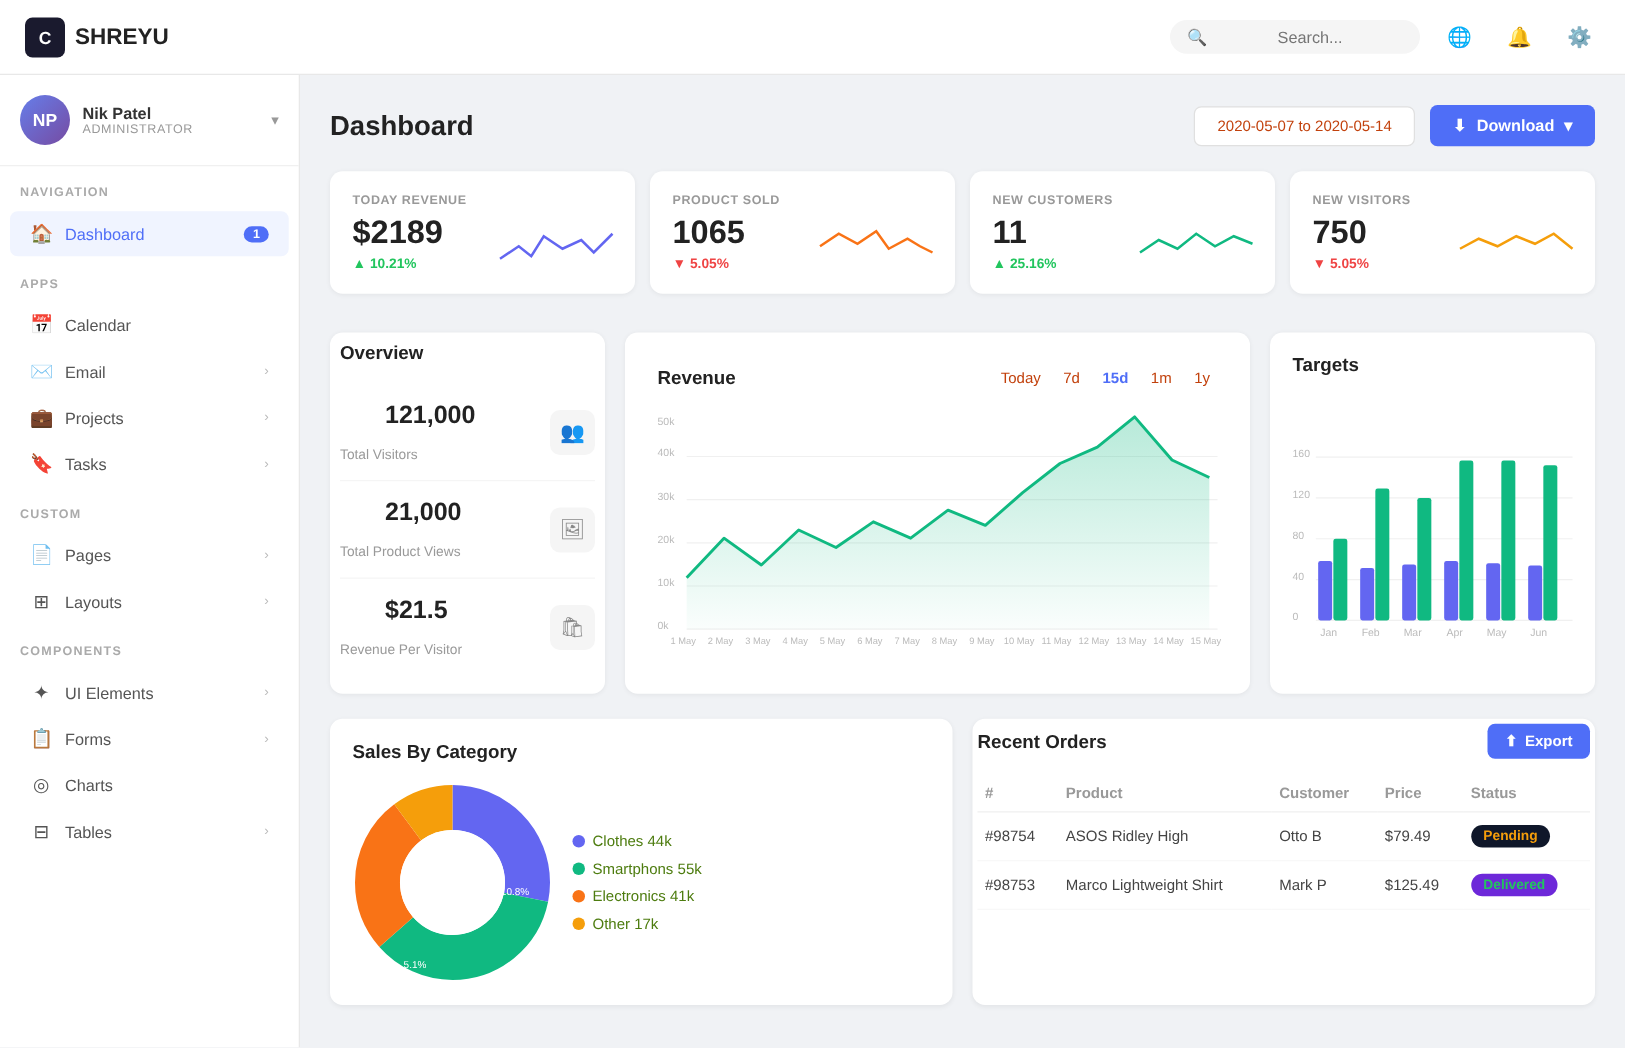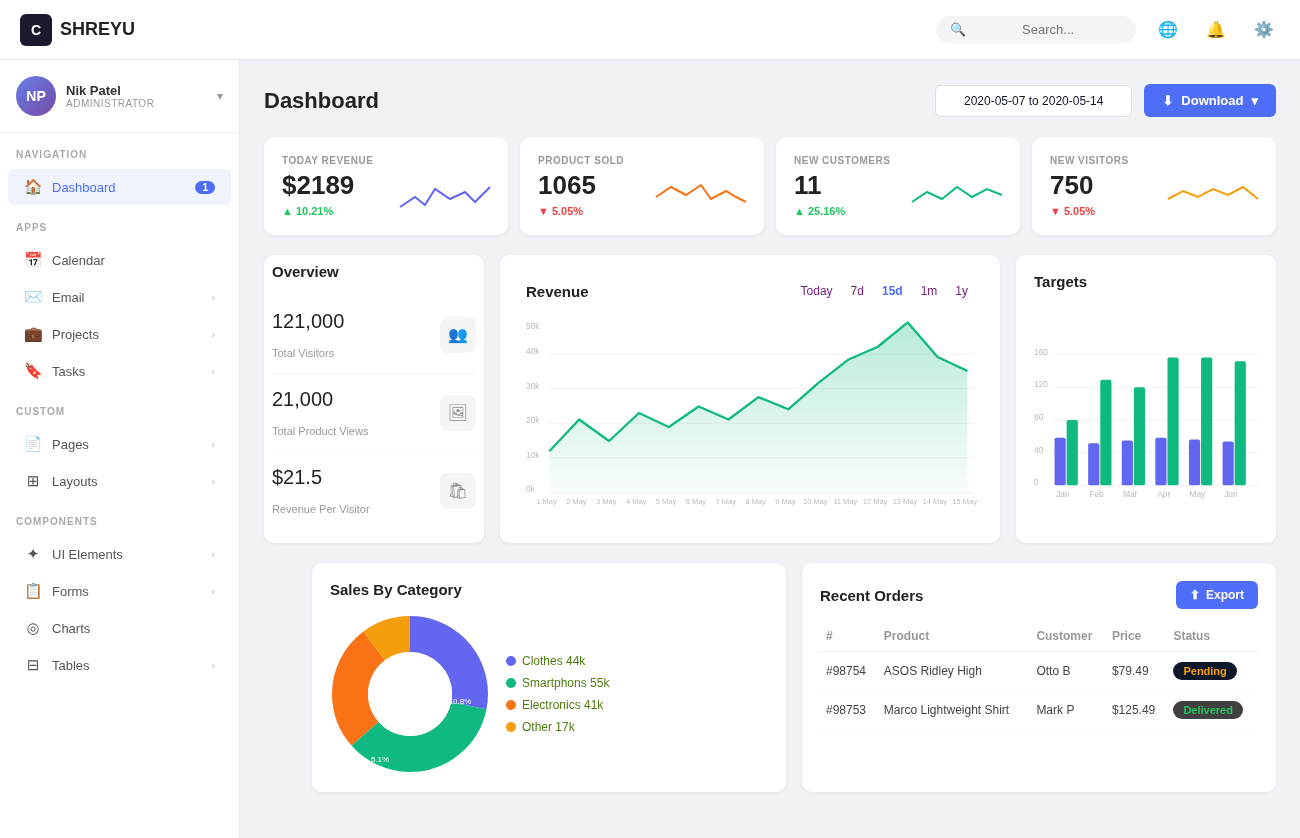--- a/index.html
+++ b/index.html
@@ -39,72 +39,72 @@
     .nav-item .nav-arrow { color: #bbb; font-size: 11px; }
 
     
     .main { flex: 1; overflow-y: auto; padding: 24px; }
     .main::-webkit-scrollbar { width: 6px; }
     .main::-webkit-scrollbar-thumb { background: #ddd; border-radius: 3px; }
 
     
     .page-header { display: flex; align-items: center; margin-bottom: 20px; }
     .page-title { font-size: 22px; font-weight: 700; color: #222; flex: 1; }
-    .date-range { background: #fff; border: 1px solid #e0e0e0; border-radius: 6px; padding: 8px 28px; font-size: 12px; color: #0f172a; margin-right: 12px; }
+    .date-range { background: #fff; border: 1px solid #e0e0e0; border-radius: 6px; padding: 8px 18px; font-size: 12px; color: #c2410c; margin-right: 12px; }
     .download-btn { background: #4f6ef7; color: #fff; border: none; border-radius: 6px; padding: 9px 18px; font-size: 13px; font-weight: 600; cursor: pointer; display: flex; align-items: center; gap: 8px; }
 
     
-    .stat-cards { display: grid; grid-template-columns: repeat(4, 1fr); gap: 12px; margin-bottom: 20px; }
+    .stat-cards { display: grid; grid-template-columns: repeat(4, 1fr); gap: 12px; margin-bottom: 31px; }
     .stat-card { background: #fff; border-radius: 10px; padding: 18px; display: flex; flex-direction: column; box-shadow: 0 1px 4px rgba(0,0,0,0.06); }
     .stat-label { font-size: 10px; font-weight: 600; color: #999; letter-spacing: 0.5px; text-transform: uppercase; margin-bottom: 4px; }
     .stat-row { display: flex; align-items: flex-end; justify-content: space-between; }
     .stat-value { font-size: 26px; font-weight: 700; color: #222; }
     .stat-chart { width: 90px; height: 40px; }
     .stat-change { font-size: 11px; font-weight: 600; margin-top: 4px; }
     .stat-change.up { color: #22c55e; }
     .stat-change.down { color: #ef4444; }
 
     
     .middle-row { display: grid; grid-template-columns: 220px 1fr 260px; gap: 16px; margin-bottom: 20px; }
 
     
     .overview-card { background: #fff; border-radius: 10px; padding: 8px; box-shadow: 0 1px 4px rgba(0,0,0,0.06); }
     .card-title { font-size: 15px; font-weight: 700; color: #222; margin-bottom: 16px; }
     .overview-item { display: flex; align-items: center; justify-content: space-between; padding: 14px 0; border-bottom: 1px solid #f5f5f5; }
     .overview-item:last-child { border-bottom: none; }
-    .overview-val { font-size: 20px; font-weight: 400; color: #222; }
+    .overview-val { font-size: 20px; font-weight: 700; color: #222; margin-left: 36px; }
     .overview-sub { font-size: 11px; color: #999; margin-top: 14px; }
     .overview-icon { width: 36px; height: 36px; background: #f5f5f5; border-radius: 8px; display: flex; align-items: center; justify-content: center; color: #888; font-size: 16px; }
 
     
     .revenue-card { background: #fff; border-radius: 10px; padding: 26px; box-shadow: 0 1px 4px rgba(0,0,0,0.06); }
     .revenue-header { display: flex; align-items: center; margin-bottom: 12px; }
     .revenue-header .card-title { margin-bottom: 0; flex: 1; }
     .time-tabs { display: flex; gap: 6px; }
-    .time-tab { font-size: 12px; color: #701a75; cursor: pointer; padding: 3px 6px; border-radius: 4px; }
+    .time-tab { font-size: 12px; color: #c2410c; cursor: pointer; padding: 3px 6px; border-radius: 4px; }
     .time-tab.active { color: #4f6ef7; font-weight: 600; }
 
     
     .targets-card { background: #fff; border-radius: 10px; padding: 18px; box-shadow: 0 1px 4px rgba(0,0,0,0.06); }
 
     
-    .bottom-row { display: grid; grid-template-columns: 1fr 1fr; gap: 16px; margin-left: 48px; }
+    .bottom-row { display: grid; grid-template-columns: 1fr 1fr; gap: 16px; }
     .sales-card { background: #fff; border-radius: 10px; padding: 18px; box-shadow: 0 1px 4px rgba(0,0,0,0.06); }
-    .orders-card { background: #fff; border-radius: 10px; padding: 18px; box-shadow: 0 1px 4px rgba(0,0,0,0.06); }
+    .orders-card { background: #fff; border-radius: 10px; padding: 4px; box-shadow: 0 1px 4px rgba(0,0,0,0.06); }
     .orders-header { display: flex; align-items: center; margin-bottom: 12px; }
     .orders-header .card-title { flex: 1; margin-bottom: 0; }
     .export-btn { background: #4f6ef7; color: #fff; border: none; border-radius: 6px; padding: 7px 14px; font-size: 12px; font-weight: 600; cursor: pointer; display: flex; align-items: center; gap: 6px; }
 
     
     .orders-table { width: 100%; border-collapse: collapse; font-size: 12px; }
     .orders-table th { text-align: left; color: #999; font-weight: 600; padding: 8px 6px; border-bottom: 1px solid #f0f0f0; }
     .orders-table td { padding: 10px 6px; border-bottom: 1px solid #f8f8f8; color: #444; }
     .status-badge { display: inline-block; padding: 3px 10px; border-radius: 12px; font-size: 11px; font-weight: 600; }
     .status-pending { background: #0f172a; color: #f59e0b; }
-    .status-delivered { background: #404040; color: #22c55e; }
+    .status-delivered { background: #6d28d9; color: #22c55e; }
 
     
     .donut-container { display: flex; align-items: center; gap: 16px; margin-top: 10px; }
     .donut-svg { flex-shrink: 0; }
     .legend { display: flex; flex-direction: column; gap: 8px; }
     .legend-item { display: flex; align-items: center; gap: 6px; font-size: 12px; color: #4d7c0f; }
     .legend-dot { width: 10px; height: 10px; border-radius: 50%; flex-shrink: 0; }
 
     
     svg { overflow: visible; }

